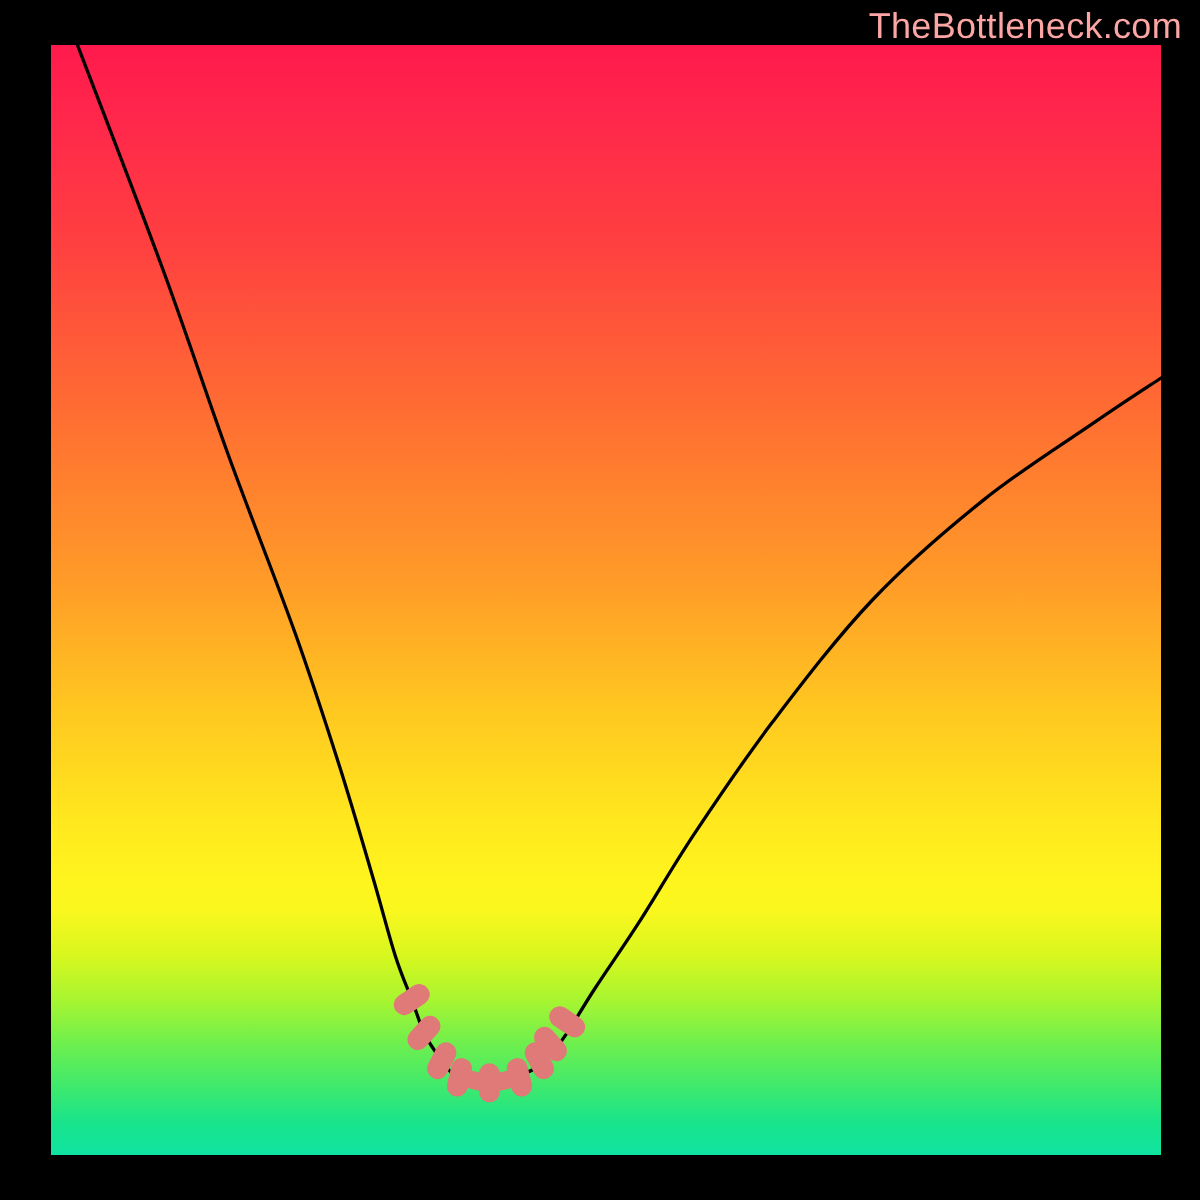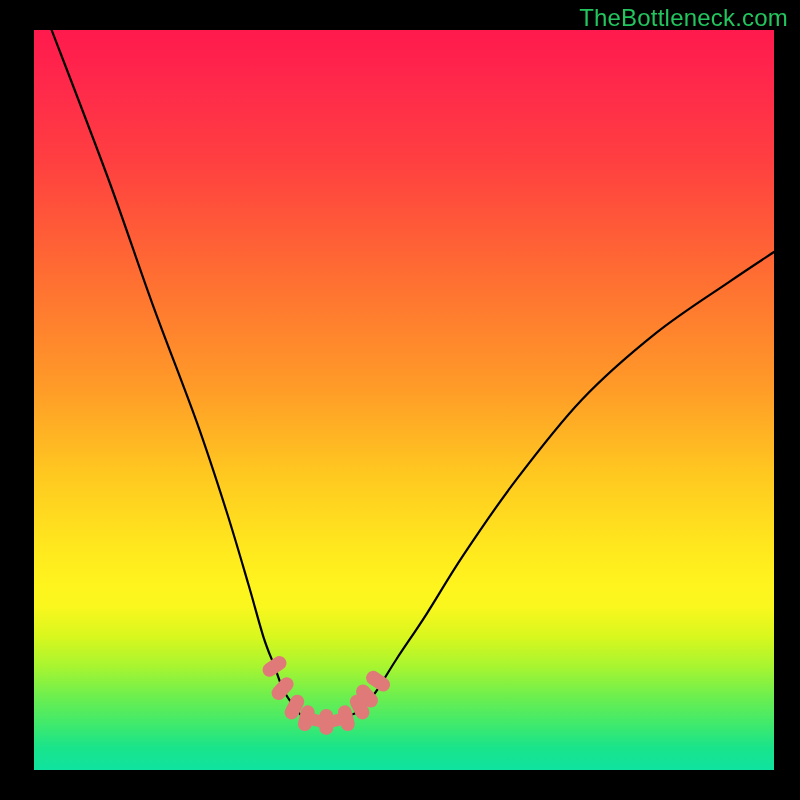--- a/index.html
+++ b/index.html
@@ -36,21 +36,21 @@
       #6eef4e 90%,
       #3de96e 94%,
       #19e48b 97%,
       #0fe3a0 100%
     );
   }
   .watermark {
     position: absolute;
     top: 4px;
     right: 12px;
-    color: #22c55e;
+    color: #fca5a5;
     font-size: 24px;
     letter-spacing: 0.2px;
     font-weight: 400;
     user-select: none;
   }
   svg.curve {
     position: absolute;
     left: 0;
     top: 0;
   }

